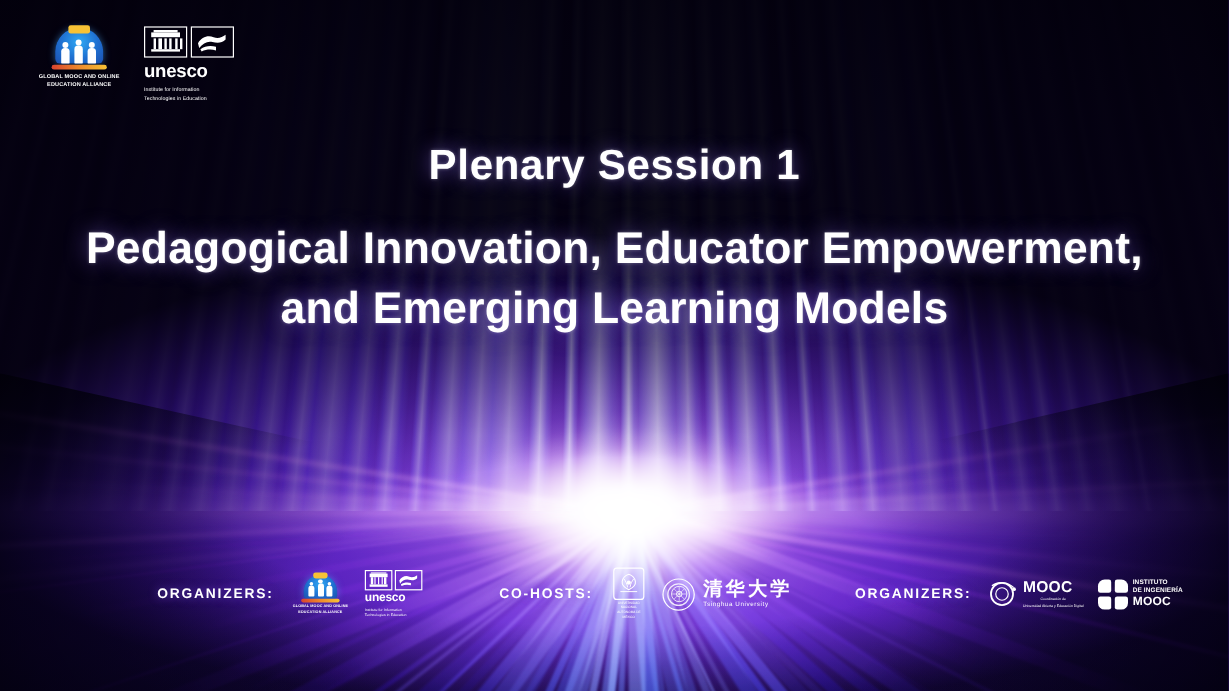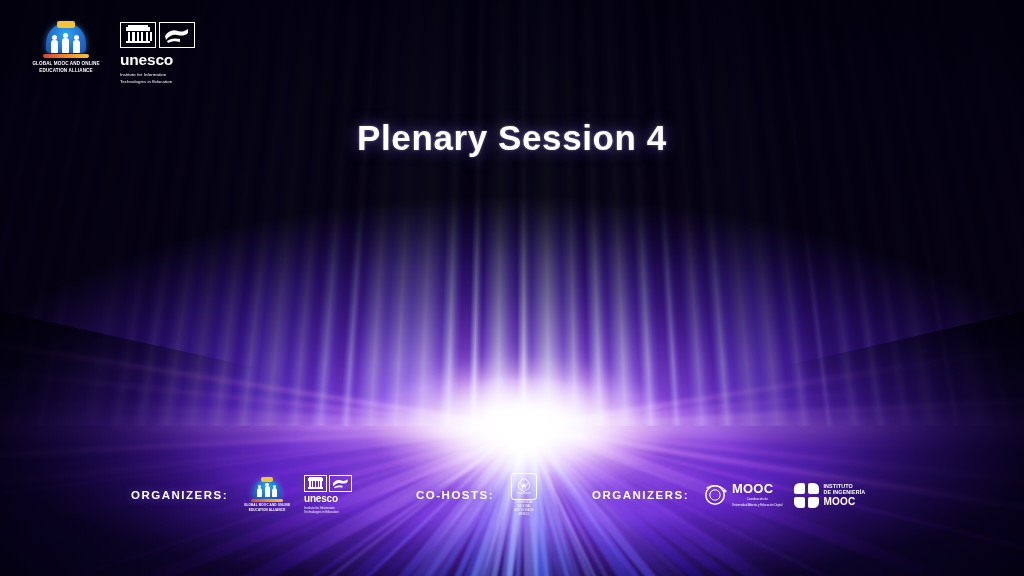--- a/index.html
+++ b/index.html
@@ -471,22 +471,24 @@
             </div>
           </div>
         </div>
         <div class="unesco-word">unesco</div>
         <div class="unesco-sub">Institute for Information</div>
         <div class="unesco-sub">Technologies in Education</div>
       </div>
     </div>
 
     <div class="title-block">
-      <div class="session-line">Plenary Session 4</div>
+      <div class="session-line">Plenary Session 1</div>
       <div class="topic-line">
+        <div>Pedagogical Innovation, Educator Empowerment,</div>
+        <div>and Emerging Learning Models</div>
       </div>
     </div>
 
     <div class="credits">
 
       <div class="credit-group" style="margin-left:131px;">
         <div class="credit-label">ORGANIZERS:</div>
         <div class="credit-logos">
 
           <div class="f-gmoo">
@@ -544,20 +546,35 @@
                 <path d="M6 6 C7.5 8, 8.5 10, 9 13 M14 6 C12.5 8, 11.5 10, 11 13" fill="none" stroke="#fff" stroke-width="0.8"></path>
                 <circle cx="10" cy="9" r="1.7" fill="#fff"></circle>
                 <path d="M3 16.5 L17 16.5" stroke="#fff" stroke-width="0.8"></path>
               </svg>
             </div>
             <div class="unam-cap">UNIVERSIDAD NACIONAL</div>
             <div class="unam-cap">AUTÓNOMA DE</div>
             <div class="unam-cap">MÉXICO</div>
           </div>
 
+          <div class="tsinghua">
+            <div class="tsinghua-seal">
+              <div class="inner">
+                <svg width="15" height="15" viewBox="0 0 15 15">
+                  <circle cx="7.5" cy="7.5" r="6.4" fill="none" stroke="#fff" stroke-width="0.7"></circle>
+                  <path d="M7.5 1.4 L7.5 13.6 M1.4 7.5 L13.6 7.5 M3.2 3.2 L11.8 11.8 M11.8 3.2 L3.2 11.8" stroke="#fff" stroke-width="0.5"></path>
+                  <circle cx="7.5" cy="7.5" r="2.3" fill="none" stroke="#fff" stroke-width="0.7"></circle>
+                </svg>
+              </div>
+            </div>
+            <div class="tsinghua-words">
+              <div class="tsinghua-cn">清华大学</div>
+              <div class="tsinghua-en">Tsinghua University</div>
+            </div>
+          </div>
         </div>
       </div>
 
       <div class="credit-group" style="margin-left:52px;">
         <div class="credit-label">ORGANIZERS:</div>
         <div class="credit-logos">
 
           <div class="cuaed">
             <div class="cuaed-mark">
               <svg width="26" height="26" viewBox="0 0 26 26">

